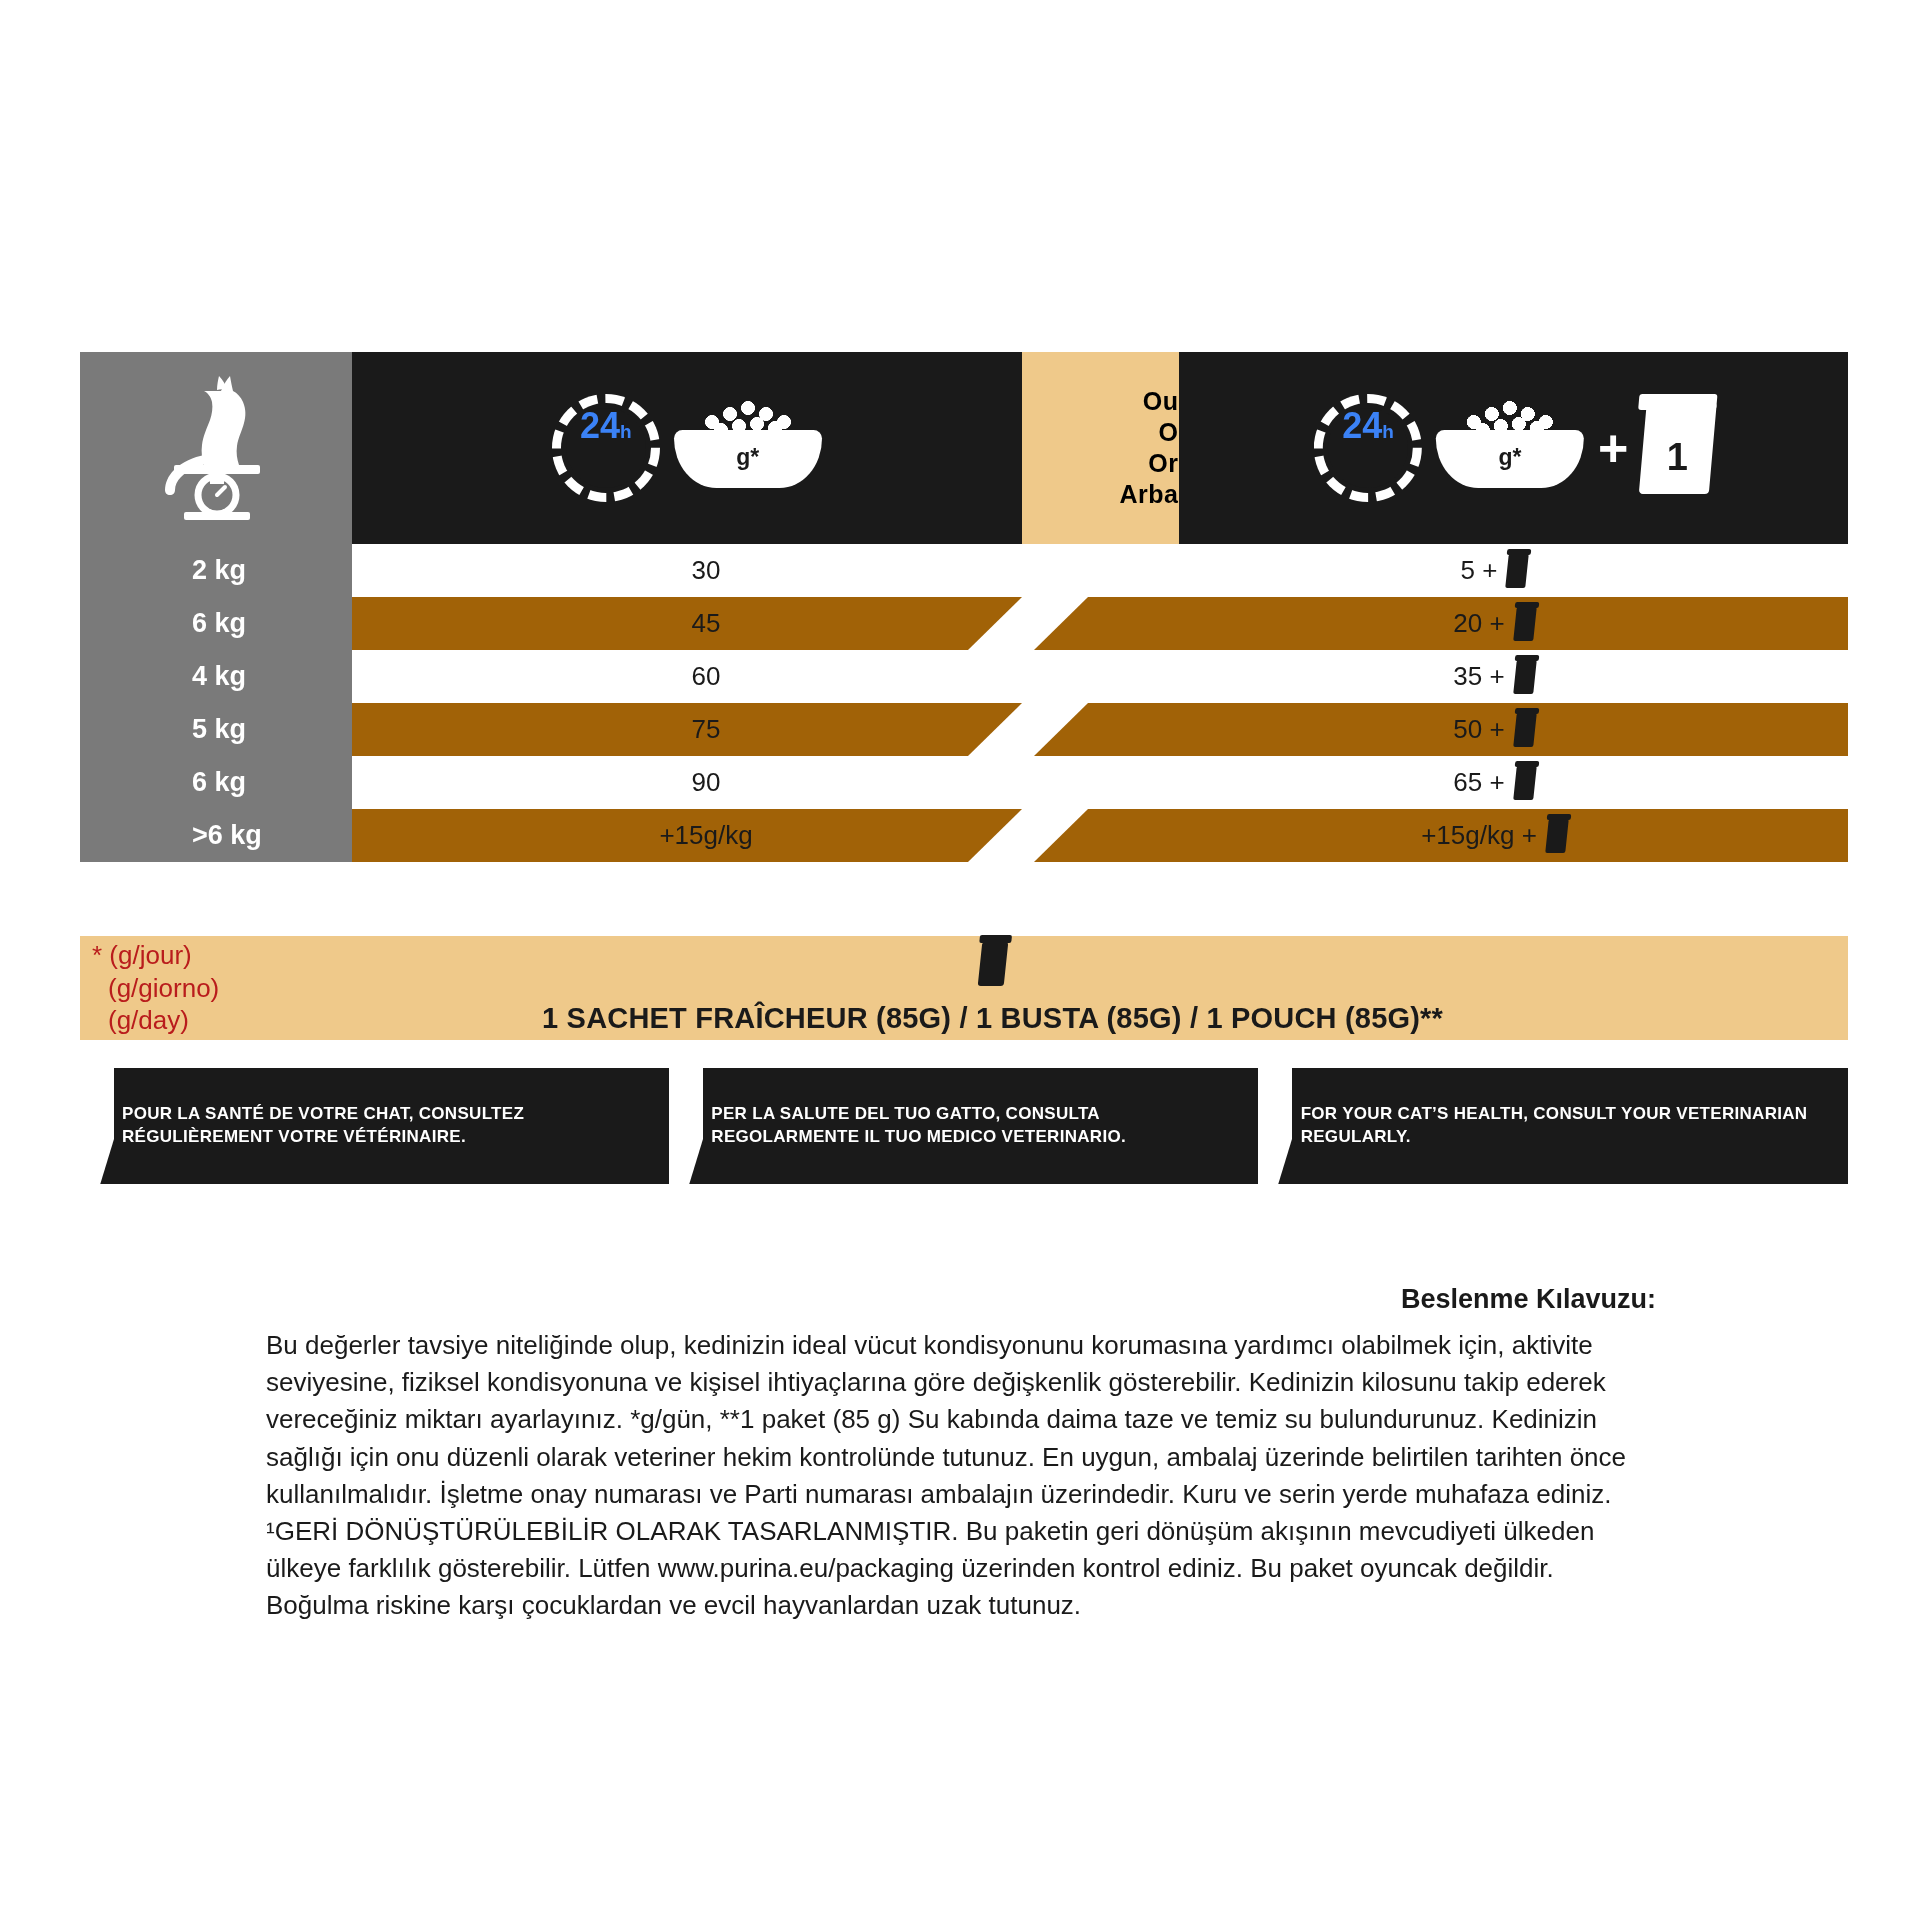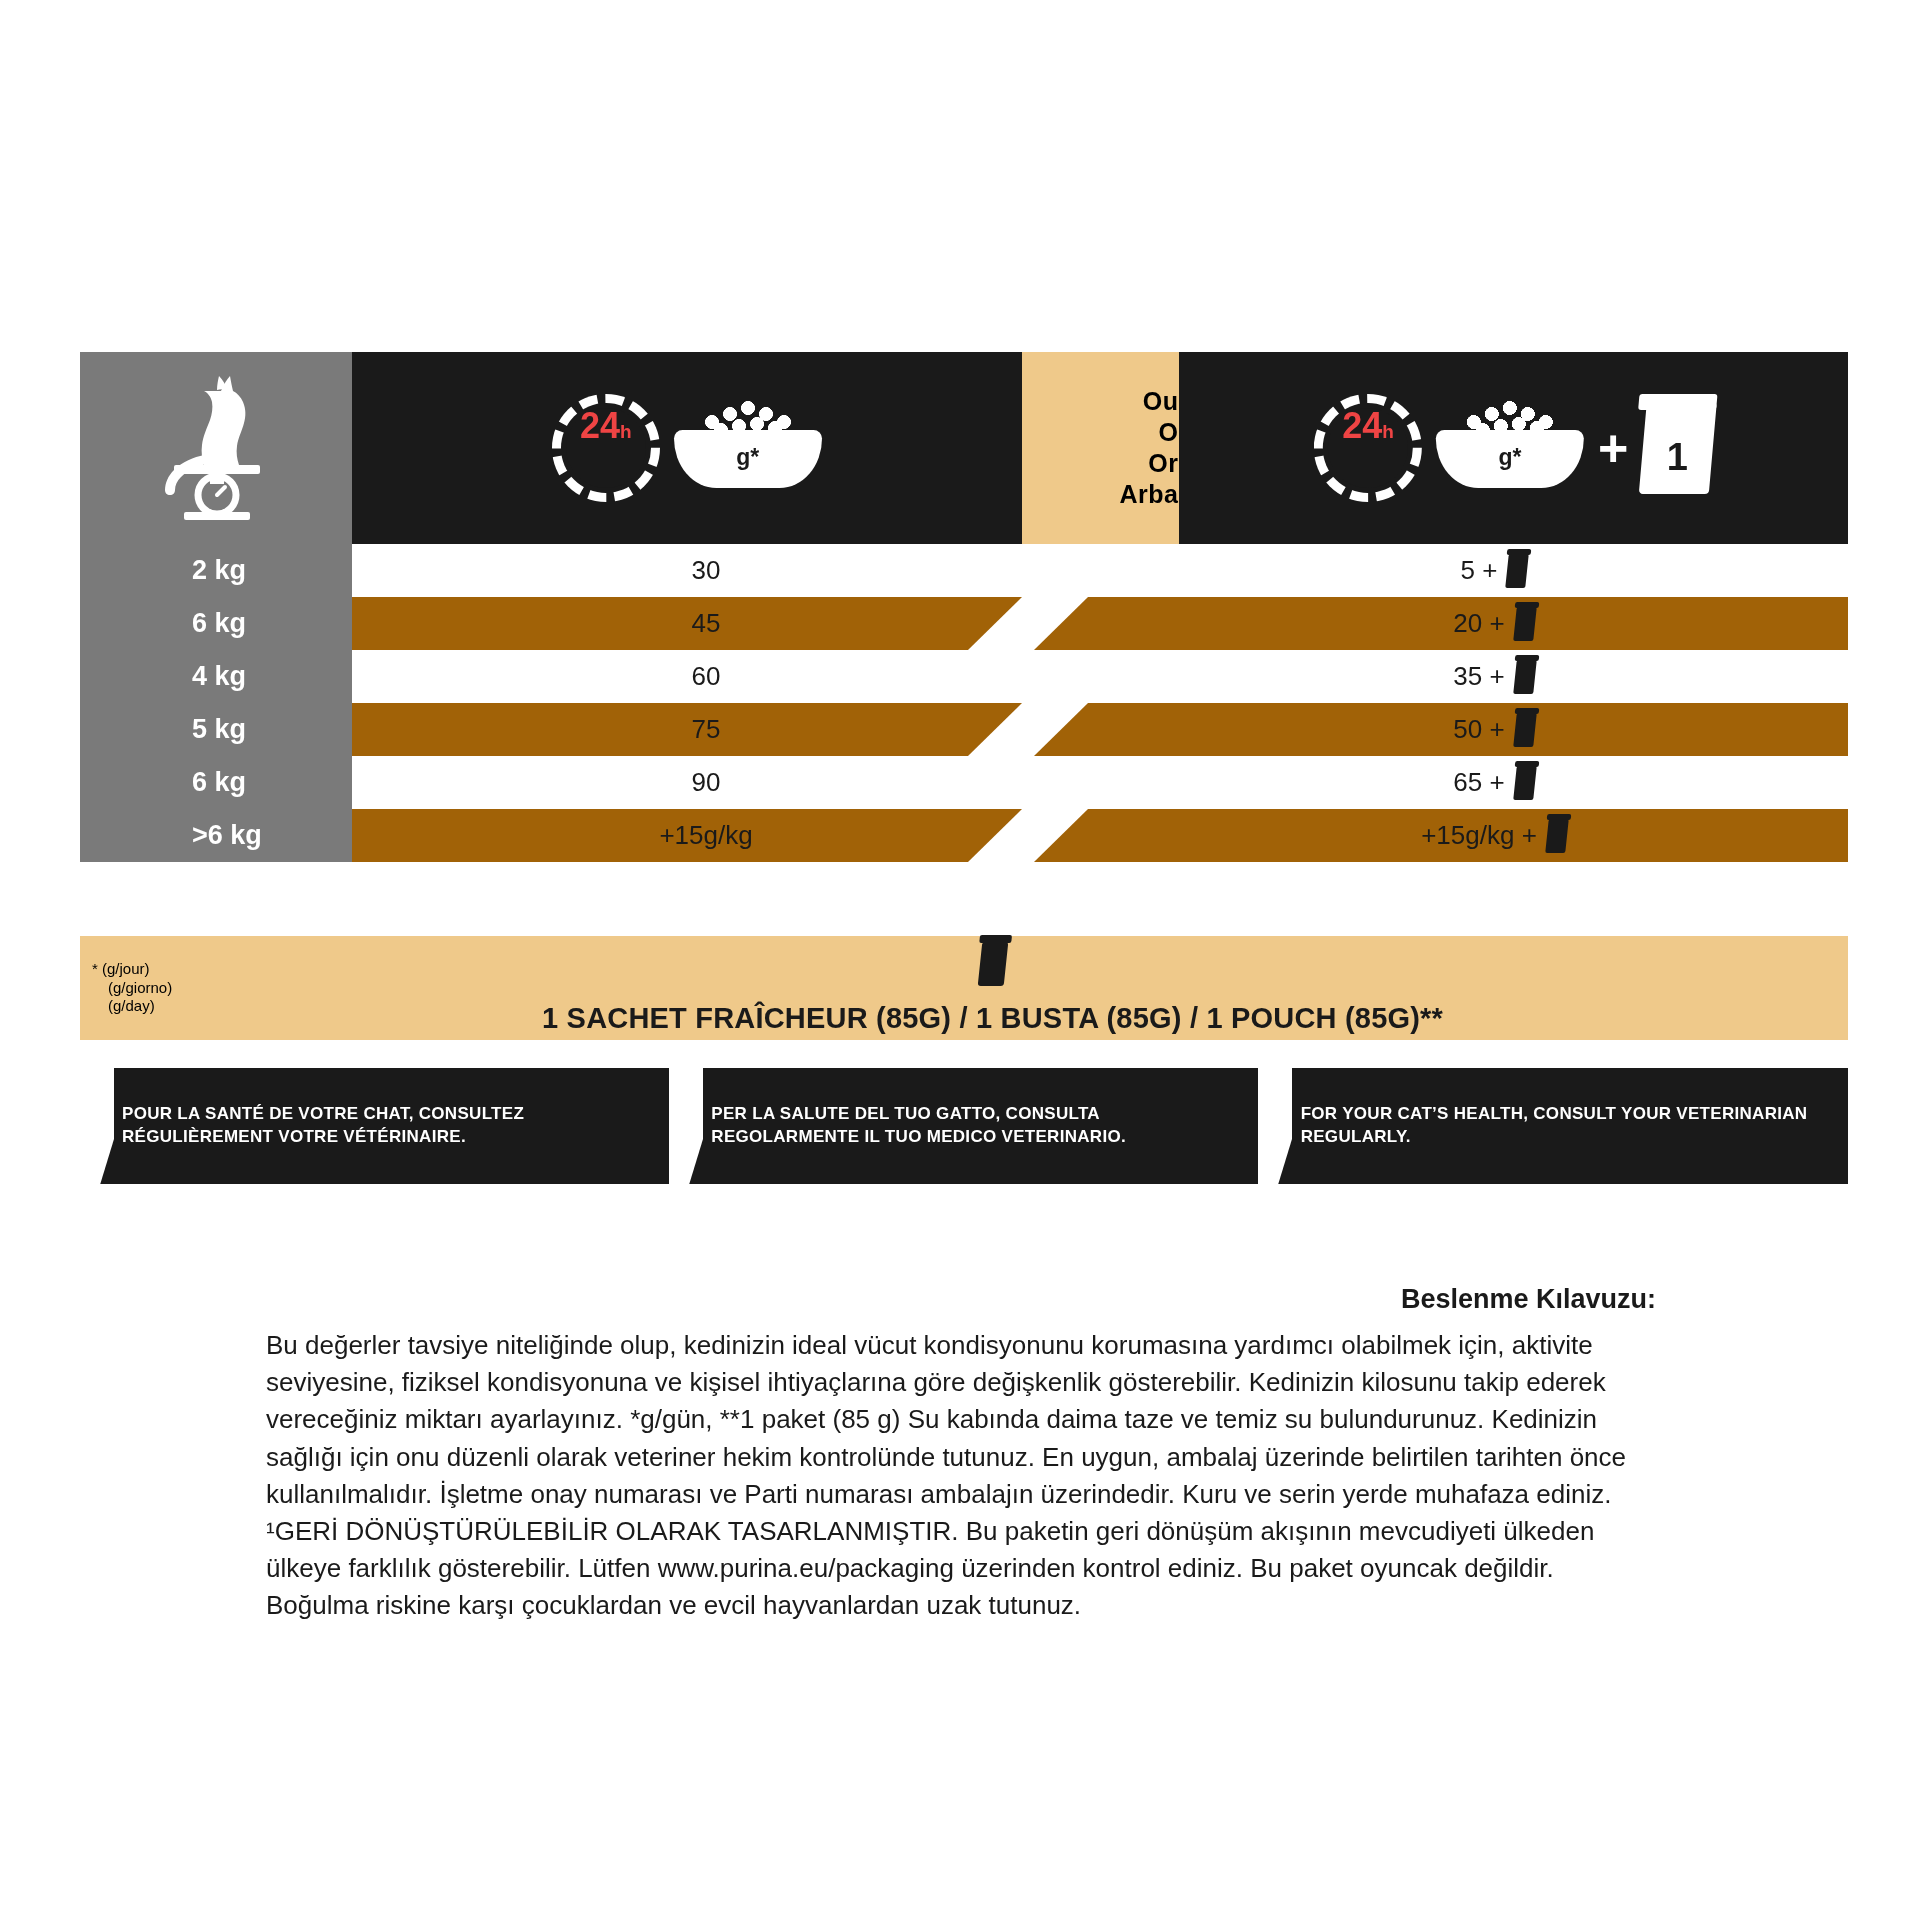--- a/index.html
+++ b/index.html
@@ -89,21 +89,21 @@
     box-sizing: border-box;
   }
   .clock .inner {
     position: absolute;
     inset: 14px;
     border-radius: 50%;
     background: #1a1a1a;
     display: flex;
     align-items: baseline;
     justify-content: center;
-    color: #ef4444;
+    color: #3b82f6;
   }
   .clock .inner .num {
     font-size: 36px;
     font-weight: bold;
     line-height: 1;
   }
   .clock .inner .h {
     font-size: 19px;
     font-weight: bold;
   }
@@ -274,22 +274,22 @@
     width: 1768px;
     height: 104px;
     background: #efc98a;
     display: flex;
     align-items: center;
   }
   .note-band .left-note {
     width: 272px;
     box-sizing: border-box;
     padding-left: 12px;
-    color: #000000;
-    font-size: 15px;
+    color: #b91c1c;
+    font-size: 26px;
     line-height: 1.25;
   }
   .note-band .sachet-note {
     display: flex;
     align-items: center;
     gap: 16px;
     margin-left: 190px;
     color: #1a1a1a;
     font-size: 29px;
     font-weight: bold;

